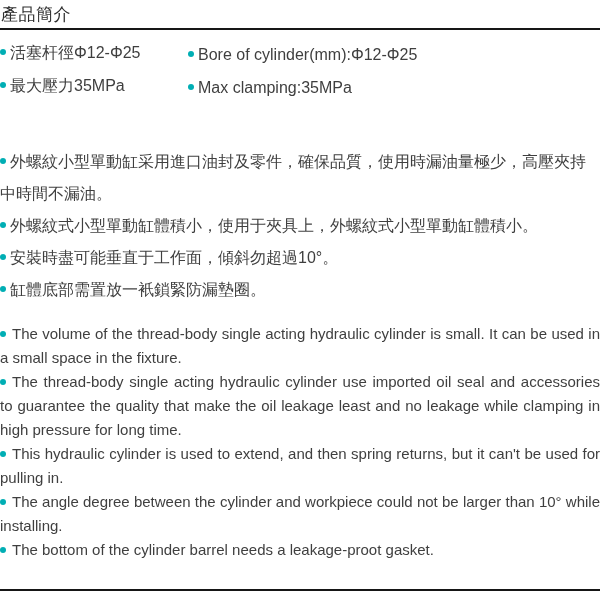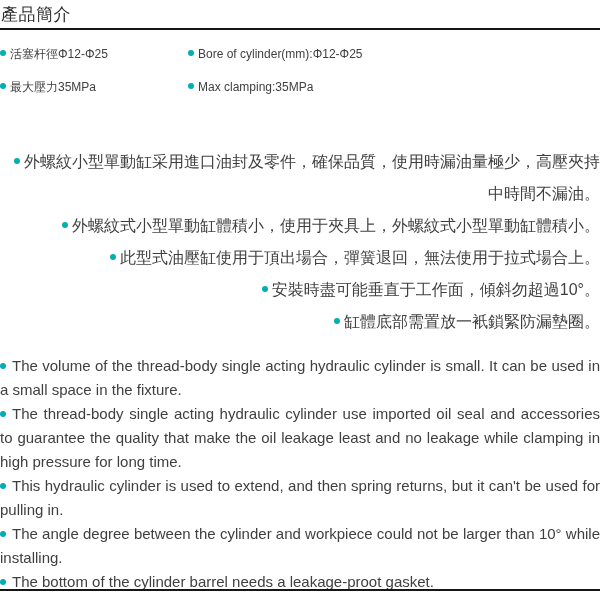--- a/index.html
+++ b/index.html
@@ -29,25 +29,25 @@
   .bullet {
     display: inline-block;
     width: 6px; height: 6px;
     border-radius: 50%;
     background: var(--accent, #00aeb4);
     vertical-align: middle;
     margin: -3px 4px 0 0;
   }
 
   .specs { padding-top: 14px; }
-  .spec-row { display: flex; align-items: center; height: 20px; margin-bottom: 13px; font-size: 12px; }
+  .spec-row { display: flex; align-items: flex-end; height: 20px; margin-bottom: 13px; font-size: 16px; }
   .spec-cell { white-space: nowrap; }
   .spec-cell.zh { width: 188px; flex: none; }
 
-  .zh-notes { padding-top: 36px; text-align: right; }
+  .zh-notes { padding-top: 36px; }
   .zh-item {
     margin: 0;
     font-size: 16px;
     line-height: 32px;
     color: var(--text, #3f3f3f);
   }
 
   .en-notes { padding-top: 16px; }
   .en-item {
     margin: 0;
@@ -81,21 +81,20 @@
       </div>
       <div class="spec-cell">
         <span class="bullet"></span><span>Max clamping:35MPa</span>
       </div>
     </div>
   </div>
 
   <div class="zh-notes">
     <p class="zh-item"><span class="bullet"></span><span>外螺紋小型單動缸采用進口油封及零件，確保品質，使用時漏油量極少，高壓夾持中時間不漏油。</span></p>
     <p class="zh-item"><span class="bullet"></span><span>外螺紋式小型單動缸體積小，使用于夾具上，外螺紋式小型單動缸體積小。</span></p>
-    <p class="zh-item"><span class="bullet"></span><span>此型式油壓缸使用于頂出場合，彈簧退回，無法使用于拉式場合上。</span></p>
     <p class="zh-item"><span class="bullet"></span><span>安裝時盡可能垂直于工作面，傾斜勿超過10°。</span></p>
     <p class="zh-item"><span class="bullet"></span><span>缸體底部需置放一衹鎖緊防漏墊圈。</span></p>
   </div>
 
   <div class="en-notes">
     <p class="en-item"><span class="bullet"></span><span>The volume of the thread-body single acting hydraulic cylinder is small. It can be used in a small space in the fixture.</span></p>
     <p class="en-item"><span class="bullet"></span><span>The thread-body single acting hydraulic cylinder use imported oil seal and accessories to guarantee the quality that make the oil leakage least and no leakage while clamping in high pressure for long time.</span></p>
     <p class="en-item"><span class="bullet"></span><span>This hydraulic cylinder is used to extend, and then spring returns, but it can't be used for pulling in.</span></p>
     <p class="en-item"><span class="bullet"></span><span>The angle degree between the cylinder and workpiece could not be larger than 10° while installing.</span></p>
     <p class="en-item"><span class="bullet"></span><span>The bottom of the cylinder barrel needs a leakage-proot gasket.</span></p>

